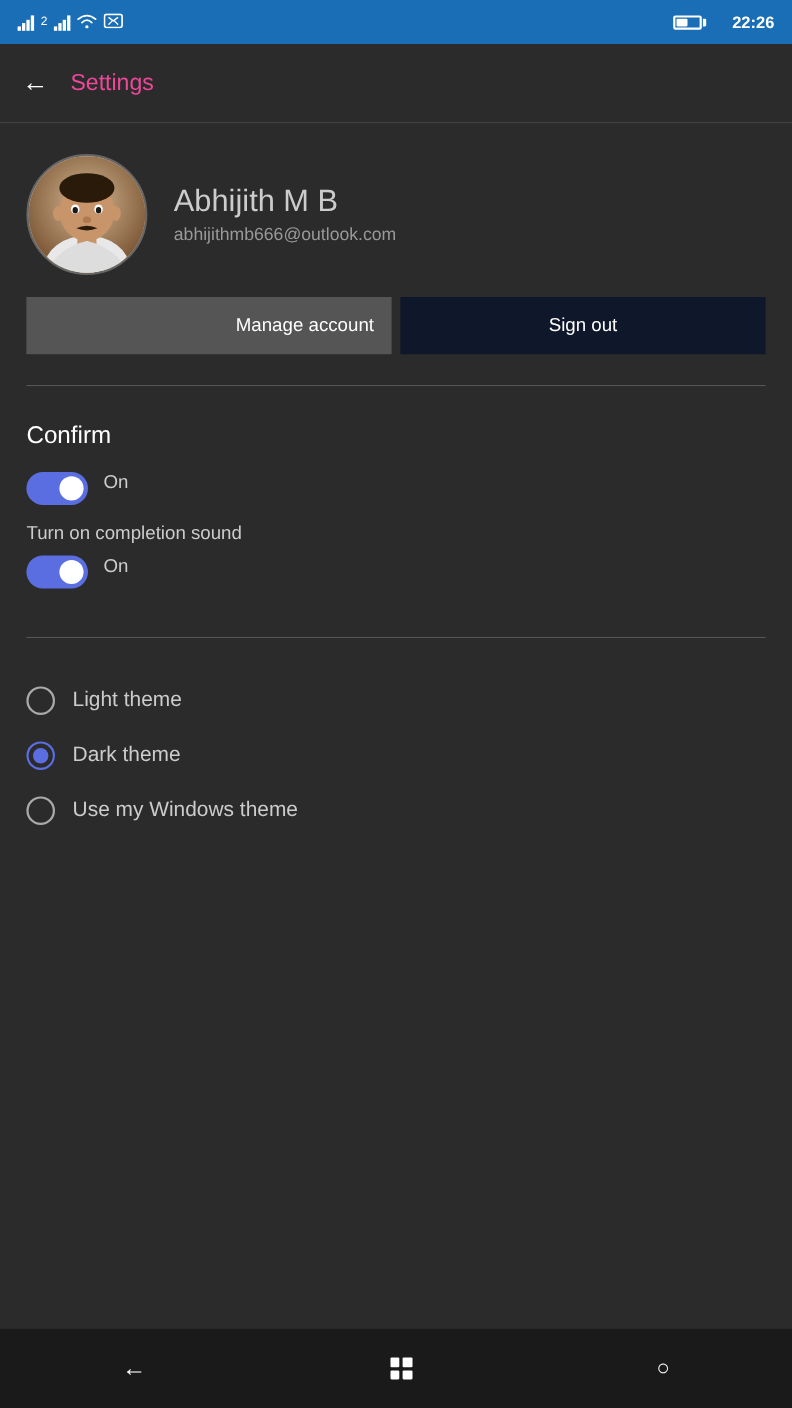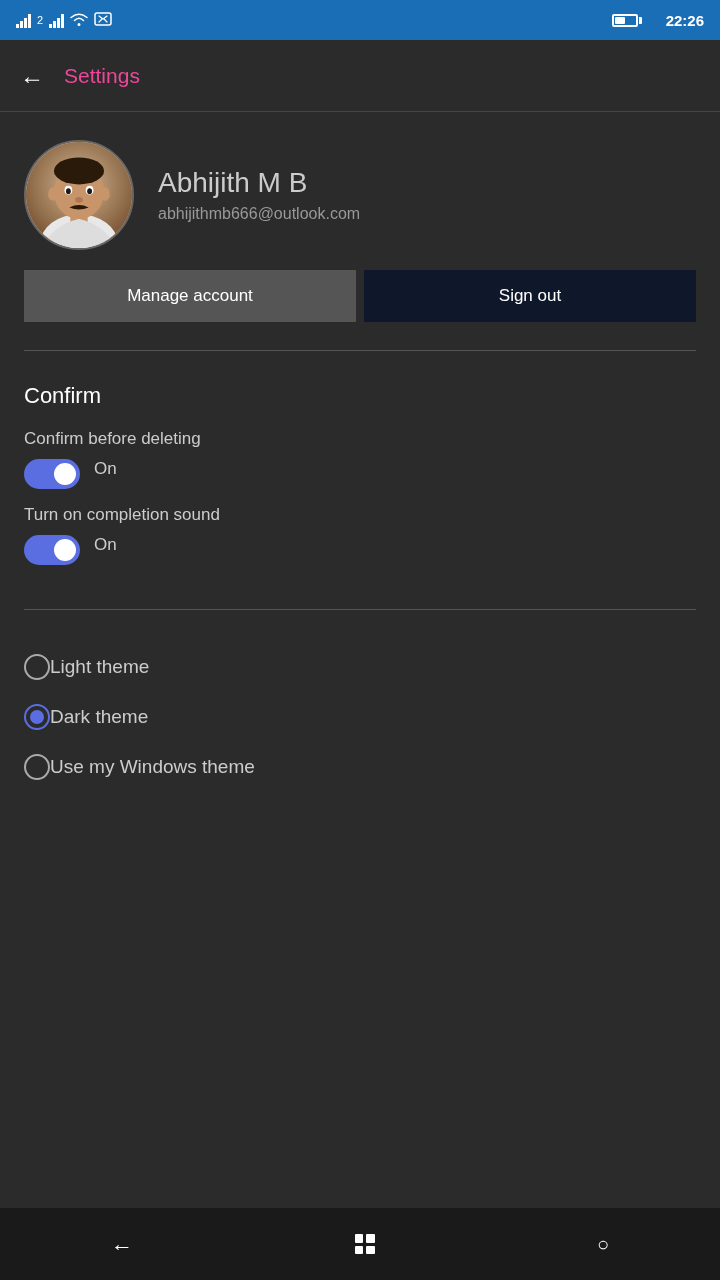--- a/index.html
+++ b/index.html
@@ -163,21 +163,21 @@
     }
     .btn-manage {
       flex: 1;
       padding: 16px;
       background: #555555;
       color: white;
       border: none;
       font-size: 17px;
       font-weight: 500;
       cursor: pointer;
-      text-align: center;
+      text-align: right;
     }
     .btn-signout {
       flex: 1;
       padding: 16px;
       background: #0f172a;
       color: white;
       border: none;
       font-size: 17px;
       font-weight: 500;
       cursor: pointer;
@@ -237,20 +237,21 @@
     }
     .toggle-state {
       font-size: 17px;
       color: #cccccc;
     }
 
     
     .radio-row {
       display: flex;
       align-items: center;
+      gap: 16px;
       padding: 12px 0;
       cursor: pointer;
     }
     .radio-outer {
       width: 26px;
       height: 26px;
       border-radius: 50%;
       border: 2px solid #aaa;
       display: flex;
       align-items: center;
@@ -410,21 +411,20 @@
       <button class="btn-signout">Sign out</button>
     </div>
   </div>
 
   <div class="divider"></div>
 
   <div class="section">
     <div class="section-title">Confirm</div>
 
     <div class="toggle-row">
-      <div class="toggle-label">Confirm before deleting</div>
       <div class="toggle-container">
         <div class="toggle"></div>
         <span class="toggle-state">On</span>
       </div>
     </div>
 
     <div class="toggle-row">
       <div class="toggle-label">Turn on completion sound</div>
       <div class="toggle-container">
         <div class="toggle"></div>

